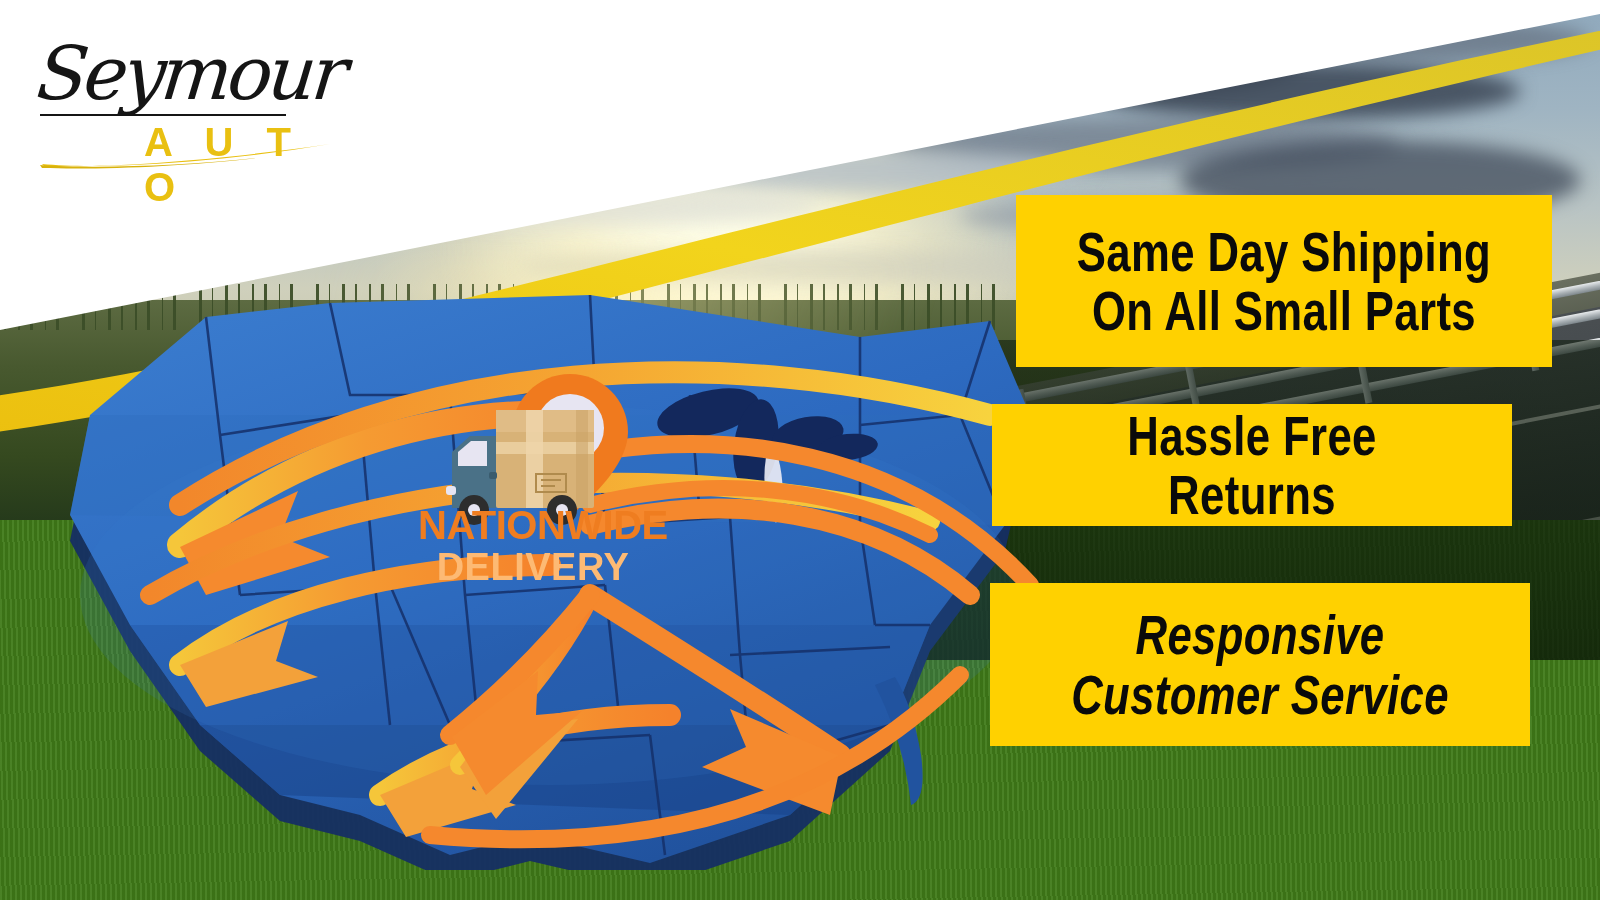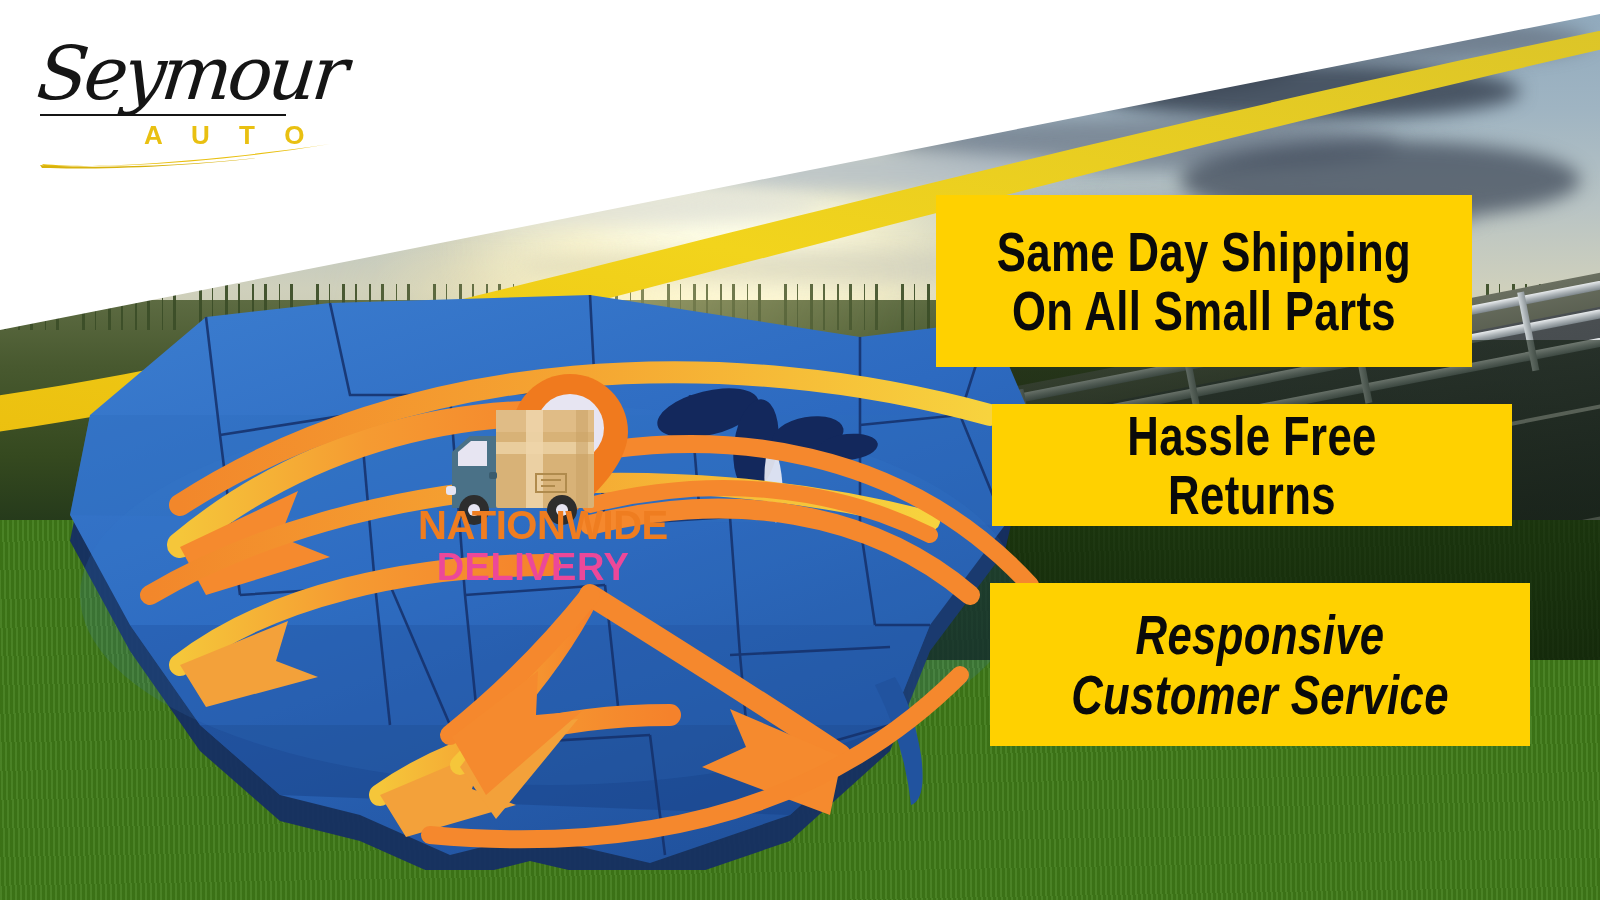--- a/index.html
+++ b/index.html
@@ -133,37 +133,37 @@
     text-align:center; line-height:1;
   }
   .nw1{
     font-family:"Liberation Sans", sans-serif;
     font-weight:700; font-size:40px; letter-spacing:-.5px;
     color:#ef7d20; display:block;
   }
   .nw2{
     font-family:"Liberation Sans", sans-serif;
     font-weight:700; font-size:38px; letter-spacing:.5px;
-    color:#ec4899; display:block; margin-top:3px;
+    color:#fdba74; display:block; margin-top:3px;
   }
 
   
   .logo{ position:absolute; left:34px; top:24px; width:300px; height:145px; }
   .logo .script{
     position:absolute; left:4px; top:6px;
     font-family:"DejaVu Serif", serif;
     font-style:italic; font-weight:400;
     font-size:74px; color:#151515;
     letter-spacing:-4px;
     transform:skewX(-6deg);
   }
   .logo .auto{
     position:absolute; left:110px; top:96px;
     font-family:"Liberation Sans", sans-serif;
-    font-weight:700; font-size:26px; letter-spacing:11px;
+    font-weight:700; font-size:40px; letter-spacing:11px;
     color:#e9c011;
   }
   .logo .underline{
     position:absolute; left:6px; top:90px; width:246px; height:2px;
     background:#151515;
   }
   .logo .swash{ position:absolute; left:0; top:112px; width:300px; height:34px; }
 
   
   .banner{
@@ -177,21 +177,21 @@
     font-weight:700;
     color:#0a0a0a;
     line-height:1.06;
     transform:scaleX(.78);
     transform-origin:center;
     white-space:pre-line;
     letter-spacing:.5px;
     display:block;
     width:128%;
   }
-  #banner1{ left:936px; top:195px;  width:536px; height:172px; }
+  #banner1{ left:1016px; top:195px;  width:536px; height:172px; }
   #banner2{ left:992px; top:404px;  width:520px; height:122px; }
   #banner3{ left:990px; top:583px;  width:540px; height:163px;font-style:italic; }
   #banner1 span{ font-size:56px; }
   #banner2 span{ font-size:56px; }
   #banner3 span{ font-size:56px; }
 </style>
 </head>
 <body>
 
 <div class="stage">

